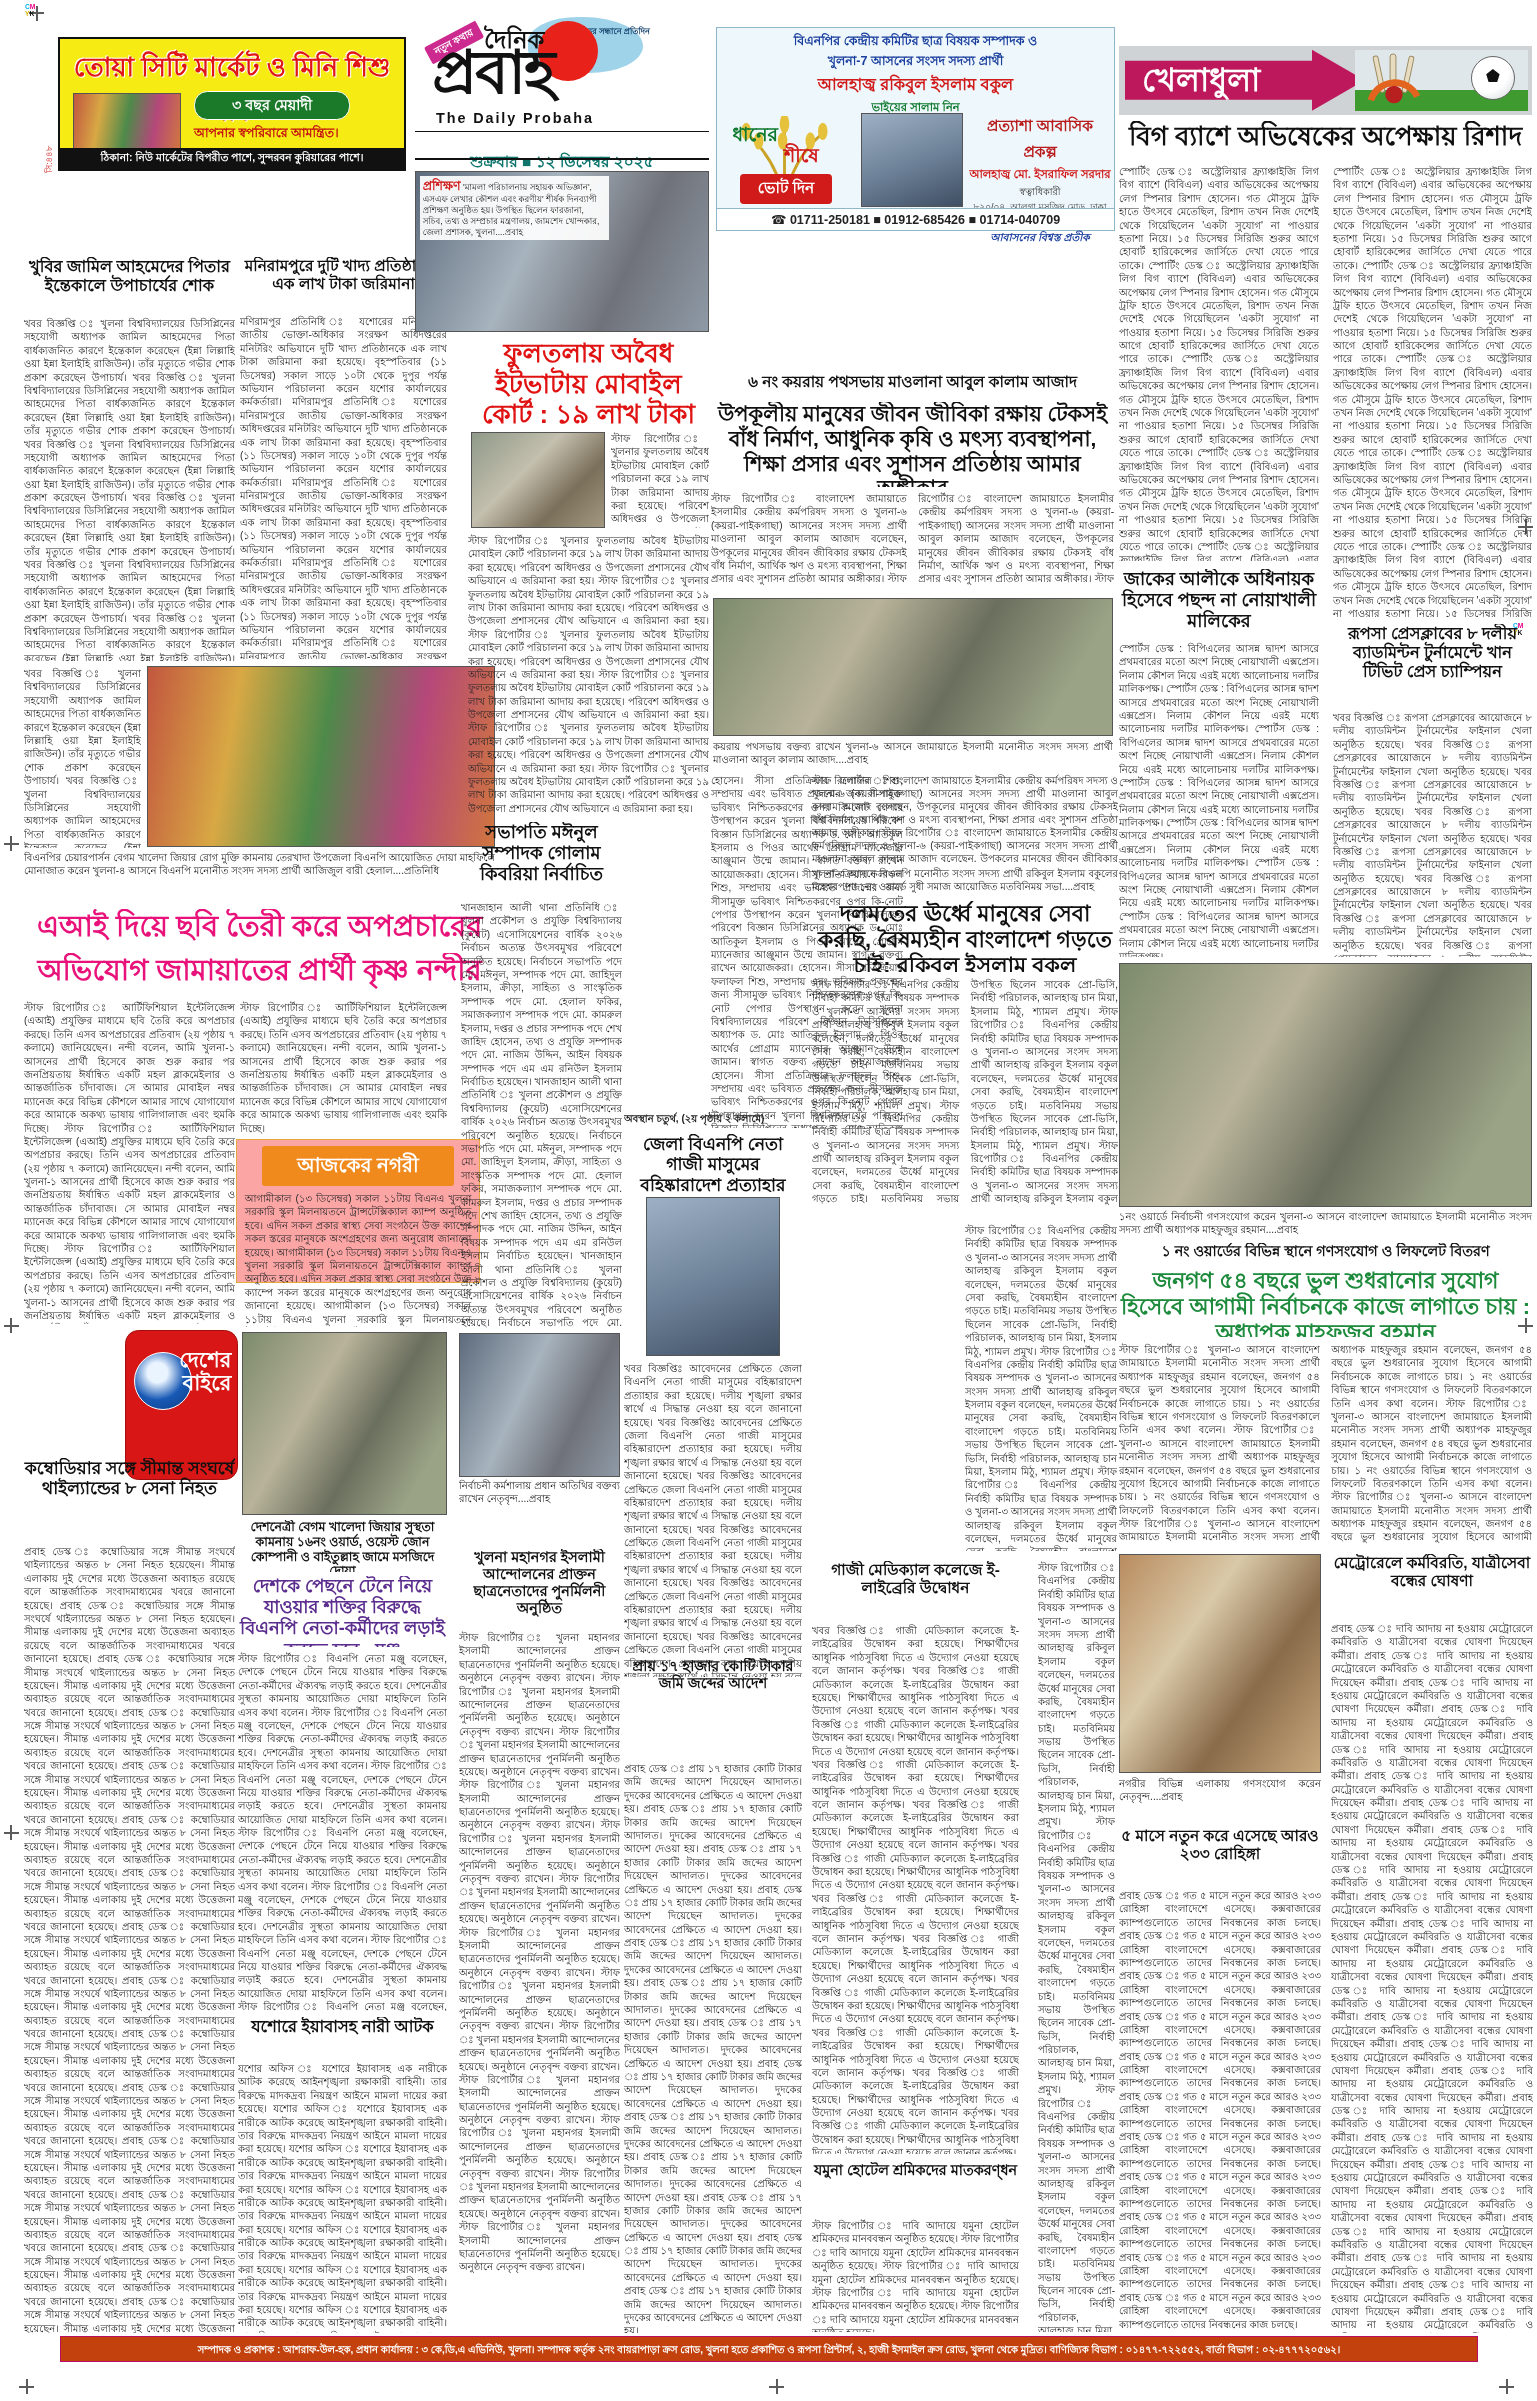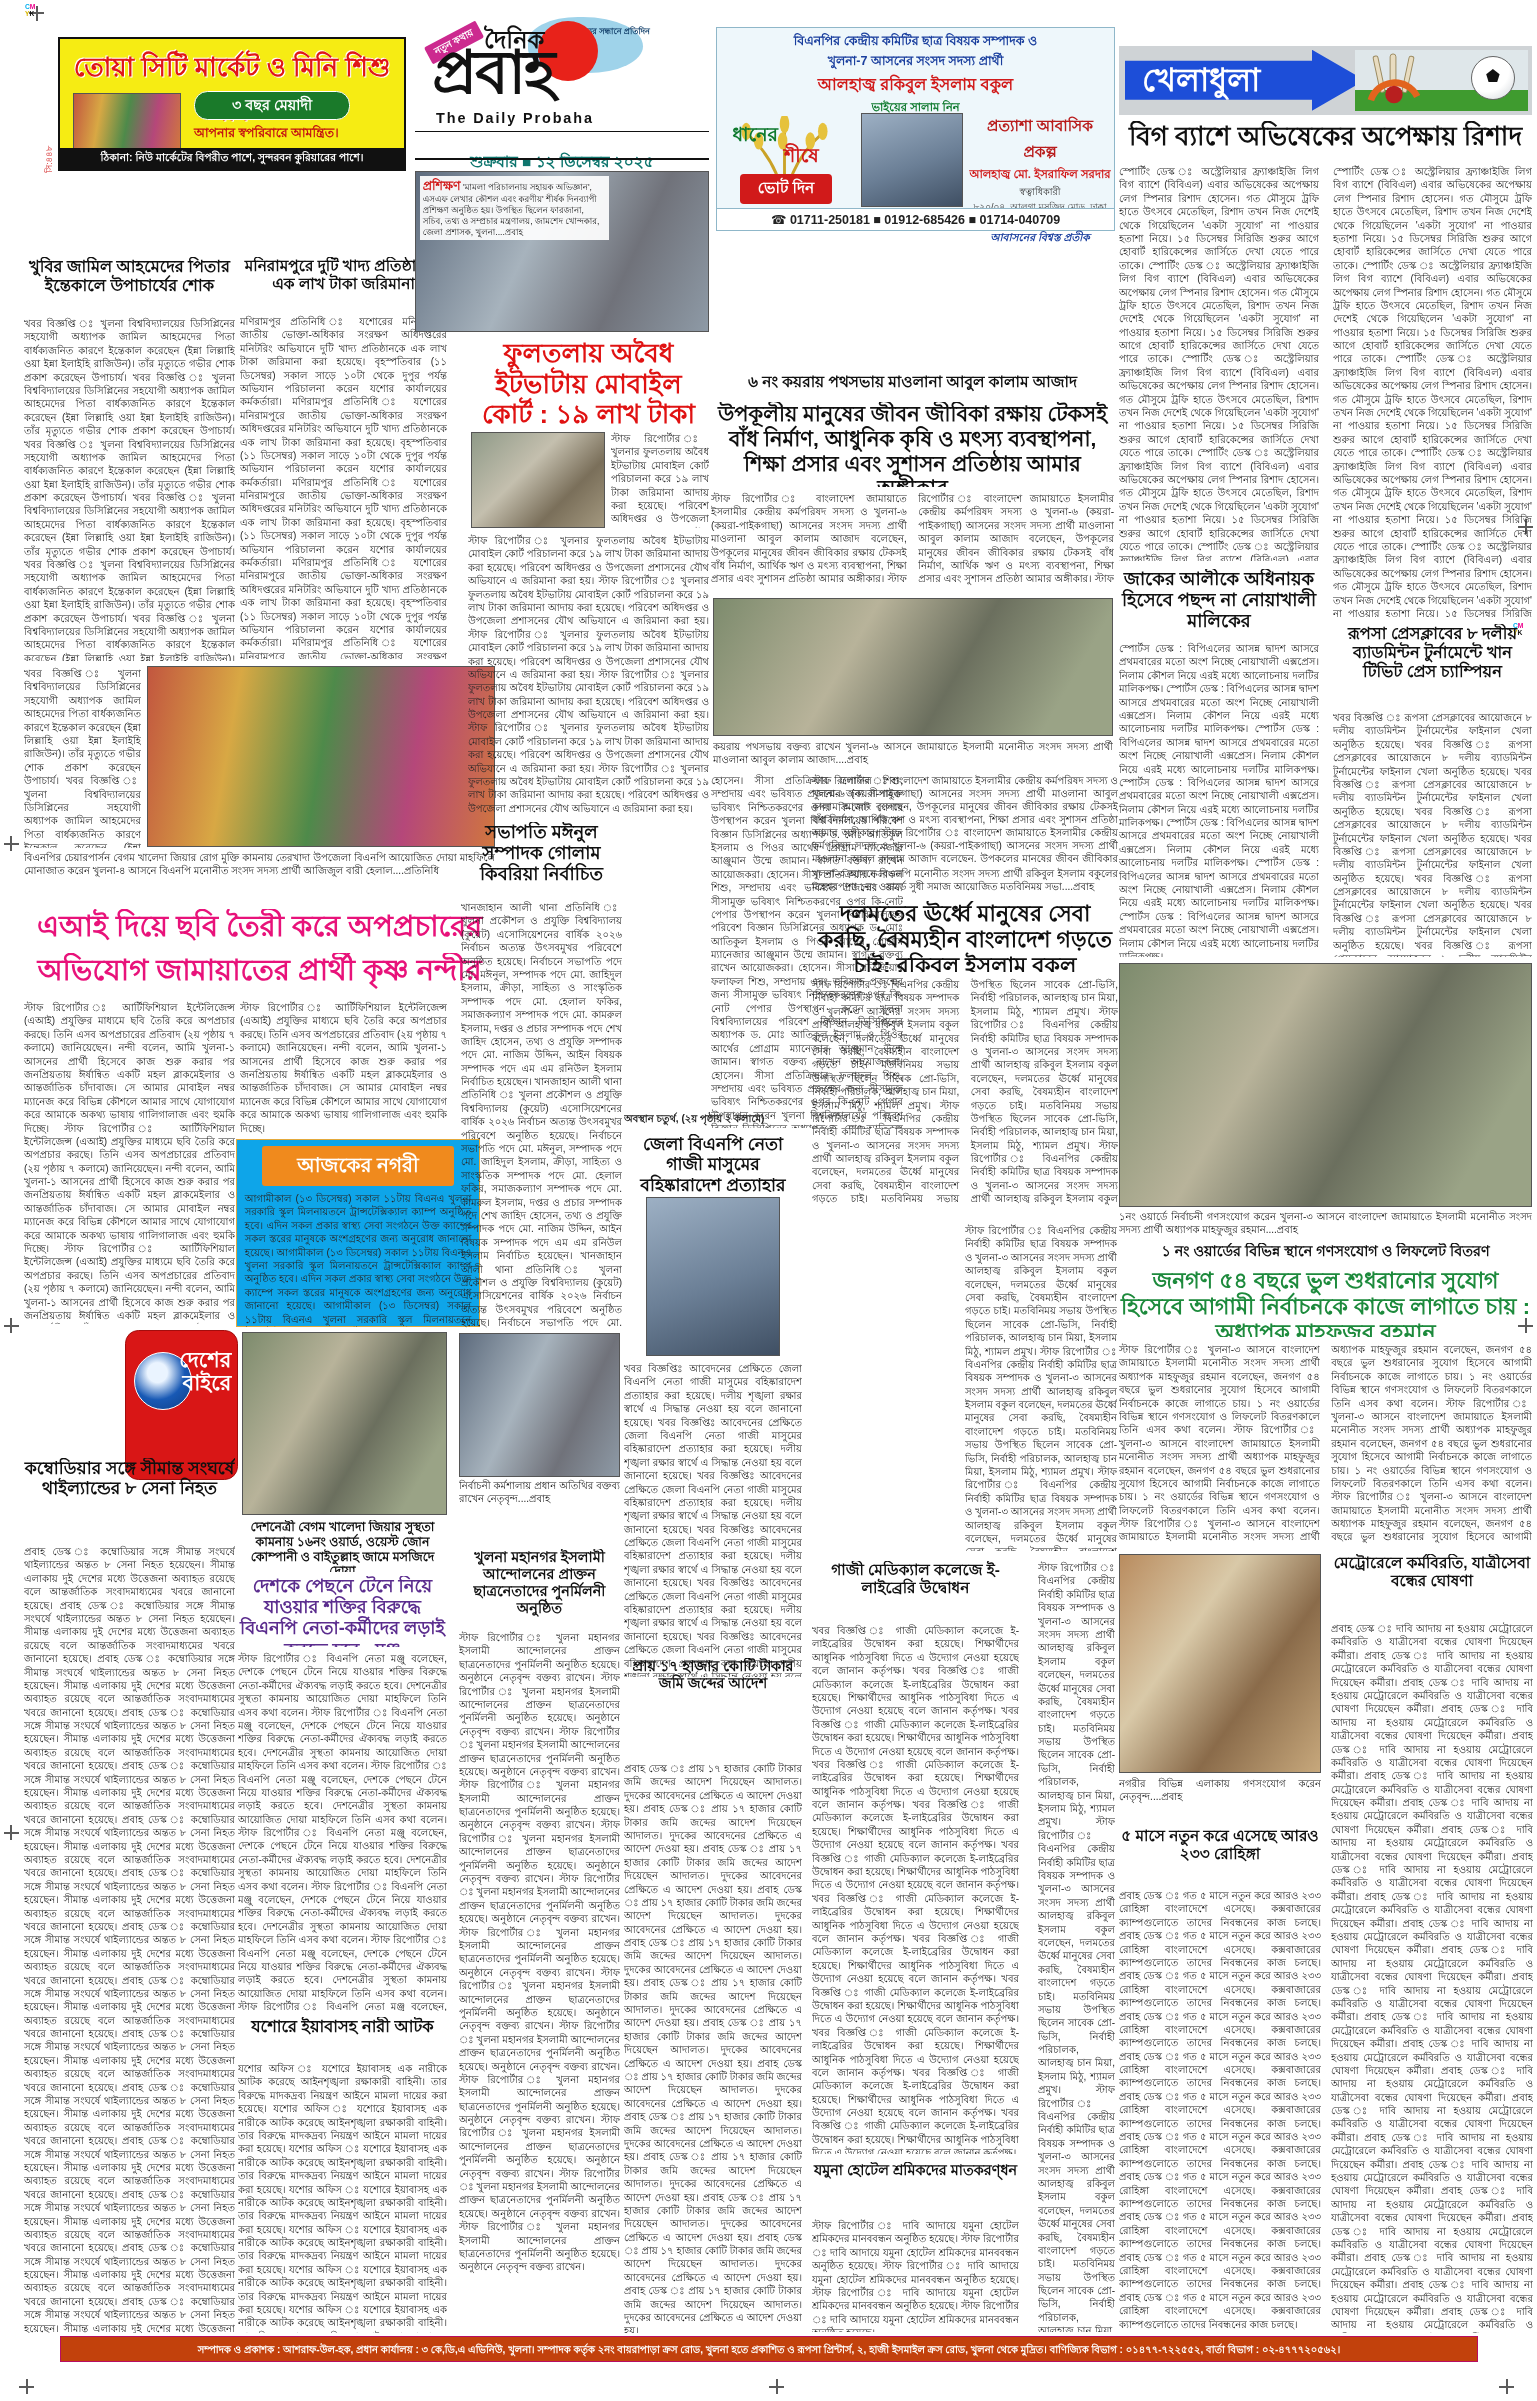--- a/index.html
+++ b/index.html
@@ -97,21 +97,21 @@
       <div style="font-size:15.4px;font-weight:900;color:#b91c1c;">প্রত্যাশা আবাসিক প্রকল্প</div>
       <div style="font-size:11.5px;font-weight:bold;color:#d11a1a;">আলহাজ্ব মো. ইসরাফিল সরদার</div>
       <div style="font-size:9.6px;color:#333;">স্বত্বাধিকারী</div>
       <div style="font-size:9px;color:#333;">৮২০/০৪, আলগা মসজিদ মোড়, ঢাকা পরিবহনের পাশে, খুলনা</div>
       <div style="font-size:10.6px;font-weight:bold;color:#1a3f9e;font-style:italic;">আবাসনের বিশ্বস্ত প্রতীক</div>
     </div>
     <div style="position:absolute;left:0;bottom:0;width:100%;background:#fff;border-top:1px solid #8fb7c9;text-align:center;font-size:12.5px;font-weight:bold;color:#222;padding:2.9px 0;"><span>☎ </span><span>01711-250181 ■ 01912-685426 ■ 01714-040709</span></div>
   </div>
 
   <div class="blk" style="left:1119px;top:46px;width:413px;height:69px;background:#cfd3d6;">
-    <div style="position:absolute;left:5.8px;top:3.8px;width:240px;height:61px;background:#1d4ed8;clip-path:polygon(0 18%,78% 18%,78% 0,100% 50%,78% 100%,78% 82%,0 82%);">
+    <div style="position:absolute;left:5.8px;top:3.8px;width:240px;height:61px;background:#be185d;clip-path:polygon(0 18%,78% 18%,78% 0,100% 50%,78% 100%,78% 82%,0 82%);">
       <div style="font-size:32px;font-weight:900;color:#fff;line-height:61px;padding-left:17.3px;">খেলাধুলা</div>
     </div>
     <div style="position:absolute;right:3.8px;top:3.8px;width:173px;height:61px;background:linear-gradient(to top,#3f9b2f 0 35%,#dfe7ea 35%);">
       <div style="position:absolute;right:13.4px;top:5.8px;width:42px;height:42px;border-radius:50%;background:radial-gradient(circle at 35% 30%,#fff 55%,#cfd4d8);border:1px solid #666;">
         <div style="position:absolute;left:14.4px;top:12.5px;width:13.4px;height:13.4px;background:#111;clip-path:polygon(50% 0,100% 38%,81% 100%,19% 100%,0 38%);"></div>
       </div>
       <div style="position:absolute;left:9.6px;top:1.9px;width:58px;height:56px;">
         <svg width="58" height="56" viewBox="0 0 60 58">
           <rect x="26" y="2" width="6" height="40" rx="3" fill="#e8dcc0" stroke="#9a8a60"></rect>
           <rect x="12" y="4" width="5" height="38" rx="2" fill="#e8dcc0" stroke="#9a8a60" transform="rotate(-12 14 23)"></rect>
@@ -155,21 +155,21 @@
     <div style="position:absolute;left:7.7px;top:21px;width:56px;height:56px;border-radius:50%;background:radial-gradient(circle at 40% 35%,#eaf4ff 20%,#1859b5 55%,#0d3c82);border:1.9px solid #fff;"></div>
     <div style="position:absolute;right:5.8px;top:17.3px;font-size:21px;font-weight:900;color:#fff;line-height:1.1;text-align:right;">দেশের বাইরে</div>
   </div>
   <div class="blk hl" style="left:24px;top:1458px;width:211px;height:81px;font-size:17.3px;">কম্বোডিয়ার সঙ্গে সীমান্ত সংঘর্ষে থাইল্যান্ডের ৮ সেনা নিহত</div>
   <div class="blk body-txt" style="left:24px;top:1545px;width:211px;height:788px;">প্রবাহ ডেস্ক ঃ কম্বোডিয়ার সঙ্গে সীমান্ত সংঘর্ষে থাইল্যান্ডের অন্তত ৮ সেনা নিহত হয়েছেন। সীমান্ত এলাকায় দুই দেশের মধ্যে উত্তেজনা অব্যাহত রয়েছে বলে আন্তর্জাতিক সংবাদমাধ্যমের খবরে জানানো হয়েছে। প্রবাহ ডেস্ক ঃ কম্বোডিয়ার সঙ্গে সীমান্ত সংঘর্ষে থাইল্যান্ডের অন্তত ৮ সেনা নিহত হয়েছেন। সীমান্ত এলাকায় দুই দেশের মধ্যে উত্তেজনা অব্যাহত রয়েছে বলে আন্তর্জাতিক সংবাদমাধ্যমের খবরে জানানো হয়েছে। প্রবাহ ডেস্ক ঃ কম্বোডিয়ার সঙ্গে সীমান্ত সংঘর্ষে থাইল্যান্ডের অন্তত ৮ সেনা নিহত হয়েছেন। সীমান্ত এলাকায় দুই দেশের মধ্যে উত্তেজনা অব্যাহত রয়েছে বলে আন্তর্জাতিক সংবাদমাধ্যমের খবরে জানানো হয়েছে। প্রবাহ ডেস্ক ঃ কম্বোডিয়ার সঙ্গে সীমান্ত সংঘর্ষে থাইল্যান্ডের অন্তত ৮ সেনা নিহত হয়েছেন। সীমান্ত এলাকায় দুই দেশের মধ্যে উত্তেজনা অব্যাহত রয়েছে বলে আন্তর্জাতিক সংবাদমাধ্যমের খবরে জানানো হয়েছে। প্রবাহ ডেস্ক ঃ কম্বোডিয়ার সঙ্গে সীমান্ত সংঘর্ষে থাইল্যান্ডের অন্তত ৮ সেনা নিহত হয়েছেন। সীমান্ত এলাকায় দুই দেশের মধ্যে উত্তেজনা অব্যাহত রয়েছে বলে আন্তর্জাতিক সংবাদমাধ্যমের খবরে জানানো হয়েছে। প্রবাহ ডেস্ক ঃ কম্বোডিয়ার সঙ্গে সীমান্ত সংঘর্ষে থাইল্যান্ডের অন্তত ৮ সেনা নিহত হয়েছেন। সীমান্ত এলাকায় দুই দেশের মধ্যে উত্তেজনা অব্যাহত রয়েছে বলে আন্তর্জাতিক সংবাদমাধ্যমের খবরে জানানো হয়েছে। প্রবাহ ডেস্ক ঃ কম্বোডিয়ার সঙ্গে সীমান্ত সংঘর্ষে থাইল্যান্ডের অন্তত ৮ সেনা নিহত হয়েছেন। সীমান্ত এলাকায় দুই দেশের মধ্যে উত্তেজনা অব্যাহত রয়েছে বলে আন্তর্জাতিক সংবাদমাধ্যমের খবরে জানানো হয়েছে। প্রবাহ ডেস্ক ঃ কম্বোডিয়ার সঙ্গে সীমান্ত সংঘর্ষে থাইল্যান্ডের অন্তত ৮ সেনা নিহত হয়েছেন। সীমান্ত এলাকায় দুই দেশের মধ্যে উত্তেজনা অব্যাহত রয়েছে বলে আন্তর্জাতিক সংবাদমাধ্যমের খবরে জানানো হয়েছে। প্রবাহ ডেস্ক ঃ কম্বোডিয়ার সঙ্গে সীমান্ত সংঘর্ষে থাইল্যান্ডের অন্তত ৮ সেনা নিহত হয়েছেন। সীমান্ত এলাকায় দুই দেশের মধ্যে উত্তেজনা অব্যাহত রয়েছে বলে আন্তর্জাতিক সংবাদমাধ্যমের খবরে জানানো হয়েছে। প্রবাহ ডেস্ক ঃ কম্বোডিয়ার সঙ্গে সীমান্ত সংঘর্ষে থাইল্যান্ডের অন্তত ৮ সেনা নিহত হয়েছেন। সীমান্ত এলাকায় দুই দেশের মধ্যে উত্তেজনা অব্যাহত রয়েছে বলে আন্তর্জাতিক সংবাদমাধ্যমের খবরে জানানো হয়েছে। প্রবাহ ডেস্ক ঃ কম্বোডিয়ার সঙ্গে সীমান্ত সংঘর্ষে থাইল্যান্ডের অন্তত ৮ সেনা নিহত হয়েছেন। সীমান্ত এলাকায় দুই দেশের মধ্যে উত্তেজনা অব্যাহত রয়েছে বলে আন্তর্জাতিক সংবাদমাধ্যমের খবরে জানানো হয়েছে। প্রবাহ ডেস্ক ঃ কম্বোডিয়ার সঙ্গে সীমান্ত সংঘর্ষে থাইল্যান্ডের অন্তত ৮ সেনা নিহত হয়েছেন। সীমান্ত এলাকায় দুই দেশের মধ্যে উত্তেজনা অব্যাহত রয়েছে বলে আন্তর্জাতিক সংবাদমাধ্যমের খবরে জানানো হয়েছে। প্রবাহ ডেস্ক ঃ কম্বোডিয়ার সঙ্গে সীমান্ত সংঘর্ষে থাইল্যান্ডের অন্তত ৮ সেনা নিহত হয়েছেন। সীমান্ত এলাকায় দুই দেশের মধ্যে উত্তেজনা অব্যাহত রয়েছে বলে আন্তর্জাতিক সংবাদমাধ্যমের খবরে জানানো হয়েছে। প্রবাহ ডেস্ক ঃ কম্বোডিয়ার সঙ্গে সীমান্ত সংঘর্ষে থাইল্যান্ডের অন্তত ৮ সেনা নিহত হয়েছেন। সীমান্ত এলাকায় দুই দেশের মধ্যে উত্তেজনা অব্যাহত রয়েছে বলে আন্তর্জাতিক সংবাদমাধ্যমের খবরে জানানো হয়েছে। প্রবাহ ডেস্ক ঃ কম্বোডিয়ার সঙ্গে সীমান্ত সংঘর্ষে থাইল্যান্ডের অন্তত ৮ সেনা নিহত হয়েছেন। সীমান্ত এলাকায় দুই দেশের মধ্যে উত্তেজনা অব্যাহত রয়েছে বলে আন্তর্জাতিক সংবাদমাধ্যমের খবরে জানানো হয়েছে। </div>
 
   <div class="blk hl" style="left:240px;top:257px;width:207px;height:52px;font-size:15.4px;">মনিরামপুরে দুটি খাদ্য প্রতিষ্ঠানকে এক লাখ টাকা জরিমানা</div>
   <div class="blk body-txt" style="left:240px;top:315px;width:207px;height:344px;">মণিরামপুর প্রতিনিধি ঃ যশোরের মনিরামপুরে জাতীয় ভোক্তা-অধিকার সংরক্ষণ অধিদপ্তরের মনিটরিং অভিযানে দুটি খাদ্য প্রতিষ্ঠানকে এক লাখ টাকা জরিমানা করা হয়েছে। বৃহস্পতিবার (১১ ডিসেম্বর) সকাল সাড়ে ১০টা থেকে দুপুর পর্যন্ত অভিযান পরিচালনা করেন যশোর কার্যালয়ের কর্মকর্তারা। মণিরামপুর প্রতিনিধি ঃ যশোরের মনিরামপুরে জাতীয় ভোক্তা-অধিকার সংরক্ষণ অধিদপ্তরের মনিটরিং অভিযানে দুটি খাদ্য প্রতিষ্ঠানকে এক লাখ টাকা জরিমানা করা হয়েছে। বৃহস্পতিবার (১১ ডিসেম্বর) সকাল সাড়ে ১০টা থেকে দুপুর পর্যন্ত অভিযান পরিচালনা করেন যশোর কার্যালয়ের কর্মকর্তারা। মণিরামপুর প্রতিনিধি ঃ যশোরের মনিরামপুরে জাতীয় ভোক্তা-অধিকার সংরক্ষণ অধিদপ্তরের মনিটরিং অভিযানে দুটি খাদ্য প্রতিষ্ঠানকে এক লাখ টাকা জরিমানা করা হয়েছে। বৃহস্পতিবার (১১ ডিসেম্বর) সকাল সাড়ে ১০টা থেকে দুপুর পর্যন্ত অভিযান পরিচালনা করেন যশোর কার্যালয়ের কর্মকর্তারা। মণিরামপুর প্রতিনিধি ঃ যশোরের মনিরামপুরে জাতীয় ভোক্তা-অধিকার সংরক্ষণ অধিদপ্তরের মনিটরিং অভিযানে দুটি খাদ্য প্রতিষ্ঠানকে এক লাখ টাকা জরিমানা করা হয়েছে। বৃহস্পতিবার (১১ ডিসেম্বর) সকাল সাড়ে ১০টা থেকে দুপুর পর্যন্ত অভিযান পরিচালনা করেন যশোর কার্যালয়ের কর্মকর্তারা। মণিরামপুর প্রতিনিধি ঃ যশোরের মনিরামপুরে জাতীয় ভোক্তা-অধিকার সংরক্ষণ অধিদপ্তরের মনিটরিং অভিযানে দুটি খাদ্য প্রতিষ্ঠানকে এক লাখ টাকা জরিমানা করা হয়েছে। বৃহস্পতিবার (১১ ডিসেম্বর) সকাল সাড়ে ১০টা থেকে দুপুর পর্যন্ত অভিযান পরিচালনা করেন যশোর কার্যালয়ের কর্মকর্তারা। </div>
   <div class="blk body-txt" style="left:240px;top:1001px;width:207px;height:134px;">স্টাফ রিপোর্টার ঃ আর্টিফিশিয়াল ইন্টেলিজেন্স (এআই) প্রযুক্তির মাধ্যমে ছবি তৈরি করে অপপ্রচার করছে। তিনি এসব অপপ্রচারের প্রতিবাদ (২য় পৃষ্ঠায় ৭ কলামে) জানিয়েছেন। নন্দী বলেন, আমি খুলনা-১ আসনের প্রার্থী হিসেবে কাজ শুরু করার পর জনপ্রিয়তায় ঈর্ষান্বিত একটি মহল ব্লাকমেইলার ও আন্তর্জাতিক চাঁদাবাজ। সে আমার মোবাইল নম্বর ম্যানেজ করে বিভিন্ন কৌশলে আমার সাথে যোগাযোগ করে আমাকে অকথ্য ভাষায় গালিগালাজ এবং হুমকি দিচ্ছে। </div>
 
-  <div class="blk" style="left:236px;top:1139px;width:244px;height:188px;background:#0ea5e9;border:1.9px solid #e3a93c;">
+  <div class="blk" style="left:236px;top:1139px;width:244px;height:144px;background:#fca5a5;border:1.9px solid #e3a93c;">
     <div style="margin:5.8px auto 3.8px;width:192px;background:#f08a1d;color:#fff;font-size:20px;font-weight:900;text-align:center;padding:3.8px 0;border-radius:2.9px;">আজকের নগরী</div>
     <div class="body-txt" style="padding:1.9px 7.7px;height:133px;">আগামীকাল (১৩ ডিসেম্বর) সকাল ১১টায় বিএনএ খুলনা সরকারি স্কুল মিলনায়তনে ট্রান্সটেক্সিক্যাল ক্যাম্প অনুষ্ঠিত হবে। এদিন সকল প্রকার স্বাস্থ্য সেবা সংগঠনে উক্ত ক্যাম্পে সকল স্তরের মানুষকে অংশগ্রহণের জন্য অনুরোধ জানানো হয়েছে। আগামীকাল (১৩ ডিসেম্বর) সকাল ১১টায় বিএনএ খুলনা সরকারি স্কুল মিলনায়তনে ট্রান্সটেক্সিক্যাল ক্যাম্প অনুষ্ঠিত হবে। এদিন সকল প্রকার স্বাস্থ্য সেবা সংগঠনে উক্ত ক্যাম্পে সকল স্তরের মানুষকে অংশগ্রহণের জন্য অনুরোধ জানানো হয়েছে। আগামীকাল (১৩ ডিসেম্বর) সকাল ১১টায় বিএনএ খুলনা সরকারি স্কুল মিলনায়তনে ট্রান্সটেক্সিক্যাল ক্যাম্প অনুষ্ঠিত হবে। এদিন সকল প্রকার স্বাস্থ্য সেবা সংগঠনে উক্ত ক্যাম্পে সকল স্তরের মানুষকে অংশগ্রহণের জন্য অনুরোধ জানানো হয়েছে। </div>
   </div>
   <div class="blk photo p-crowd" style="left:242px;top:1332px;width:205px;height:183px;"></div>
   <div class="blk hl" style="left:238px;top:1520px;width:209px;height:52px;font-size:12.5px;">দেশনেত্রী বেগম খালেদা জিয়ার সুস্থতা কামনায় ১৬নং ওয়ার্ড, ওয়েস্ট জোন কোম্পানী ও বাইতুল্লাহ জামে মসজিদে দোয়া</div>
   <div class="blk hl" style="left:238px;top:1576px;width:209px;height:71px;font-size:18px;color:#5b2d8e;">দেশকে পেছনে টেনে নিয়ে যাওয়ার শক্তির বিরুদ্ধে বিএনপি নেতা-কর্মীদের লড়াই করতে হবে - মঞ্জু</div>
   <div class="blk body-txt" style="left:238px;top:1652px;width:209px;height:359px;">স্টাফ রিপোর্টার ঃ বিএনপি নেতা মঞ্জু বলেছেন, দেশকে পেছনে টেনে নিয়ে যাওয়ার শক্তির বিরুদ্ধে নেতা-কর্মীদের ঐক্যবদ্ধ লড়াই করতে হবে। দেশনেত্রীর সুস্থতা কামনায় আয়োজিত দোয়া মাহফিলে তিনি এসব কথা বলেন। স্টাফ রিপোর্টার ঃ বিএনপি নেতা মঞ্জু বলেছেন, দেশকে পেছনে টেনে নিয়ে যাওয়ার শক্তির বিরুদ্ধে নেতা-কর্মীদের ঐক্যবদ্ধ লড়াই করতে হবে। দেশনেত্রীর সুস্থতা কামনায় আয়োজিত দোয়া মাহফিলে তিনি এসব কথা বলেন। স্টাফ রিপোর্টার ঃ বিএনপি নেতা মঞ্জু বলেছেন, দেশকে পেছনে টেনে নিয়ে যাওয়ার শক্তির বিরুদ্ধে নেতা-কর্মীদের ঐক্যবদ্ধ লড়াই করতে হবে। দেশনেত্রীর সুস্থতা কামনায় আয়োজিত দোয়া মাহফিলে তিনি এসব কথা বলেন। স্টাফ রিপোর্টার ঃ বিএনপি নেতা মঞ্জু বলেছেন, দেশকে পেছনে টেনে নিয়ে যাওয়ার শক্তির বিরুদ্ধে নেতা-কর্মীদের ঐক্যবদ্ধ লড়াই করতে হবে। দেশনেত্রীর সুস্থতা কামনায় আয়োজিত দোয়া মাহফিলে তিনি এসব কথা বলেন। স্টাফ রিপোর্টার ঃ বিএনপি নেতা মঞ্জু বলেছেন, দেশকে পেছনে টেনে নিয়ে যাওয়ার শক্তির বিরুদ্ধে নেতা-কর্মীদের ঐক্যবদ্ধ লড়াই করতে হবে। দেশনেত্রীর সুস্থতা কামনায় আয়োজিত দোয়া মাহফিলে তিনি এসব কথা বলেন। স্টাফ রিপোর্টার ঃ বিএনপি নেতা মঞ্জু বলেছেন, দেশকে পেছনে টেনে নিয়ে যাওয়ার শক্তির বিরুদ্ধে নেতা-কর্মীদের ঐক্যবদ্ধ লড়াই করতে হবে। দেশনেত্রীর সুস্থতা কামনায় আয়োজিত দোয়া মাহফিলে তিনি এসব কথা বলেন। স্টাফ রিপোর্টার ঃ বিএনপি নেতা মঞ্জু বলেছেন, দেশকে পেছনে টেনে নিয়ে যাওয়ার শক্তির বিরুদ্ধে নেতা-কর্মীদের ঐক্যবদ্ধ লড়াই করতে হবে। দেশনেত্রীর সুস্থতা কামনায় আয়োজিত দোয়া মাহফিলে তিনি এসব কথা বলেন। </div>
   <div class="blk hl" style="left:238px;top:2017px;width:209px;height:38px;font-size:16.3px;">যশোরে ইয়াবাসহ নারী আটক</div>
   <div class="blk body-txt" style="left:238px;top:2062px;width:209px;height:271px;">যশোর অফিস ঃ যশোরে ইয়াবাসহ এক নারীকে আটক করেছে আইনশৃঙ্খলা রক্ষাকারী বাহিনী। তার বিরুদ্ধে মাদকদ্রব্য নিয়ন্ত্রণ আইনে মামলা দায়ের করা হয়েছে। যশোর অফিস ঃ যশোরে ইয়াবাসহ এক নারীকে আটক করেছে আইনশৃঙ্খলা রক্ষাকারী বাহিনী। তার বিরুদ্ধে মাদকদ্রব্য নিয়ন্ত্রণ আইনে মামলা দায়ের করা হয়েছে। যশোর অফিস ঃ যশোরে ইয়াবাসহ এক নারীকে আটক করেছে আইনশৃঙ্খলা রক্ষাকারী বাহিনী। তার বিরুদ্ধে মাদকদ্রব্য নিয়ন্ত্রণ আইনে মামলা দায়ের করা হয়েছে। যশোর অফিস ঃ যশোরে ইয়াবাসহ এক নারীকে আটক করেছে আইনশৃঙ্খলা রক্ষাকারী বাহিনী। তার বিরুদ্ধে মাদকদ্রব্য নিয়ন্ত্রণ আইনে মামলা দায়ের করা হয়েছে। যশোর অফিস ঃ যশোরে ইয়াবাসহ এক নারীকে আটক করেছে আইনশৃঙ্খলা রক্ষাকারী বাহিনী। তার বিরুদ্ধে মাদকদ্রব্য নিয়ন্ত্রণ আইনে মামলা দায়ের করা হয়েছে। যশোর অফিস ঃ যশোরে ইয়াবাসহ এক নারীকে আটক করেছে আইনশৃঙ্খলা রক্ষাকারী বাহিনী। তার বিরুদ্ধে মাদকদ্রব্য নিয়ন্ত্রণ আইনে মামলা দায়ের করা হয়েছে। যশোর অফিস ঃ যশোরে ইয়াবাসহ এক নারীকে আটক করেছে আইনশৃঙ্খলা রক্ষাকারী বাহিনী। তার বিরুদ্ধে মাদকদ্রব্য নিয়ন্ত্রণ আইনে মামলা দায়ের করা হয়েছে। </div>
 

